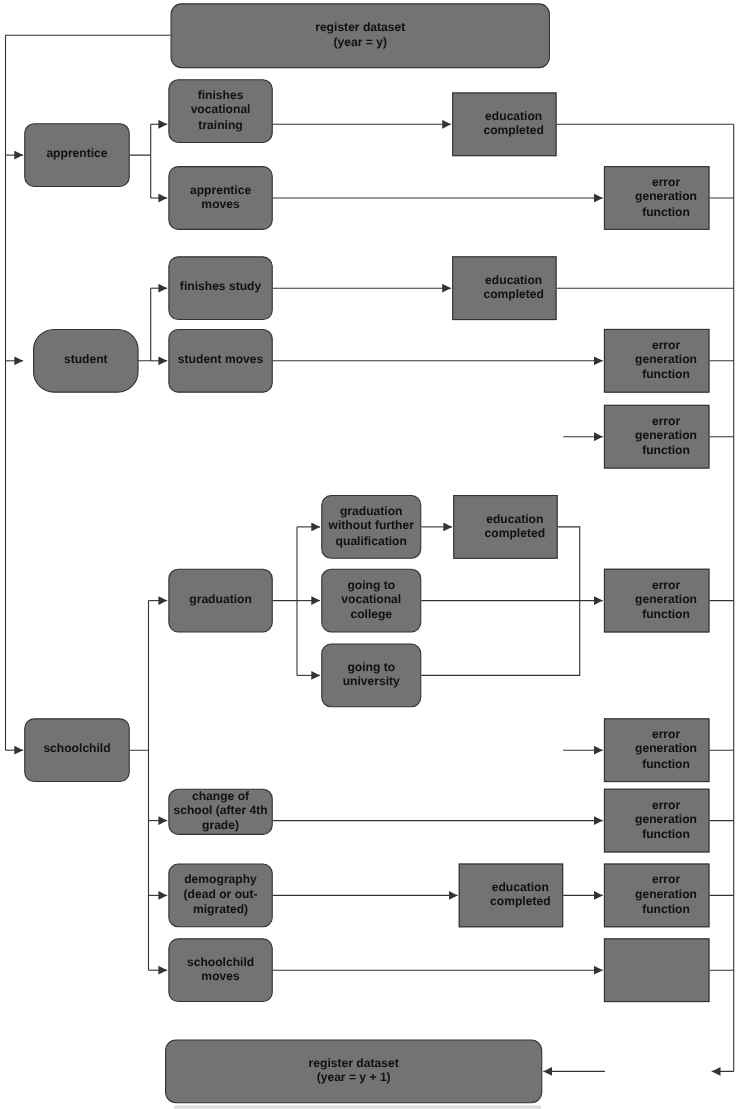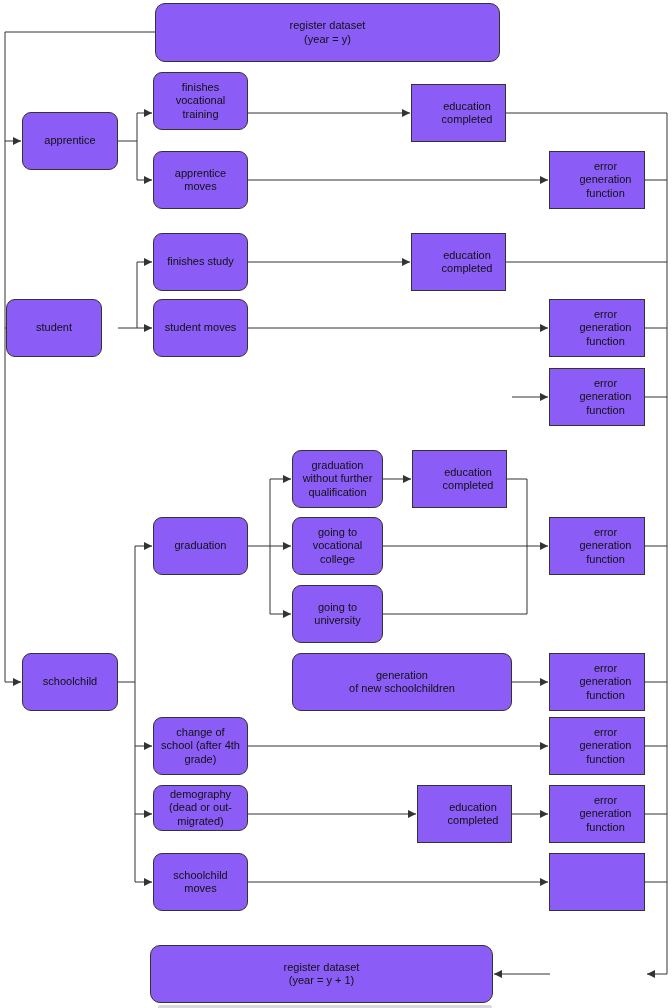--- a/index.html
+++ b/index.html
@@ -13,30 +13,31 @@
   }
   .wires {
     position: absolute;
     left: 0; top: 0;
     width: 672px; height: 1008px;
   }
   .node {
     position: absolute;
     box-sizing: border-box;
     border: 1px solid #333333;
-    background: #8b5cf6;
+    background: #737373;
     border-radius: 9px;
     display: flex;
     align-items: center;
     justify-content: center;
     text-align: center;
     color: #111111;
     font-size: 11px;
     line-height: 13.5px;
     padding: 2px 3px;
+    font-weight: bold;
   }
   .node .lbl { white-space: pre-line; }
   .sharp { border-radius: 0; padding-left: 20px; }
   .wide  { border-radius: 10px; }
   .page-edge {
     position: absolute;
     left: 158px; top: 1005px;
     width: 334px; height: 4px;
     background: #d9d9d9;
     border-radius: 3px;
@@ -133,21 +134,21 @@
 
   <div class="node sharp" style="left:549px; top:151px; width:96px; height:58px;">
     <span class="lbl">error generation
 function</span>
   </div>
 
   <div class="node" style="left:153px; top:233px; width:95px; height:58px;">
     <span class="lbl">finishes study</span>
   </div>
 
-  <div class="node" style="left:6px; top:299px; width:96px; height:58px;">
+  <div class="node" style="left:30px; top:299px; width:96px; height:58px;border-radius:19px;">
     <span class="lbl">student</span>
   </div>
 
   <div class="node" style="left:153px; top:299px; width:95px; height:58px;">
     <span class="lbl">student moves</span>
   </div>
 
   <div class="node sharp" style="left:411px; top:233px; width:95px; height:58px;">
     <span class="lbl">education
 completed</span>
@@ -192,42 +193,38 @@
 
   <div class="node sharp" style="left:549px; top:517px; width:96px; height:58px;">
     <span class="lbl">error generation
 function</span>
   </div>
 
   <div class="node" style="left:22px; top:653px; width:96px; height:58px;">
     <span class="lbl">schoolchild</span>
   </div>
 
-  <div class="node" style="left:292px; top:653px; width:220px; height:58px;">
-    <span class="lbl">generation
-of new schoolchildren</span>
-  </div>
 
   <div class="node sharp" style="left:549px; top:653px; width:96px; height:58px;">
     <span class="lbl">error generation
 function</span>
   </div>
 
-  <div class="node" style="left:153px; top:717px; width:95px; height:58px;">
+  <div class="node" style="left:153px; top:717px; width:95px; height:42px;">
     <span class="lbl">change of
 school (after 4th
 grade)</span>
   </div>
 
   <div class="node sharp" style="left:549px; top:717px; width:96px; height:58px;">
     <span class="lbl">error generation
 function</span>
   </div>
 
-  <div class="node" style="left:153px; top:785px; width:95px; height:46px;">
+  <div class="node" style="left:153px; top:785px; width:95px; height:58px;">
     <span class="lbl">demography
 (dead or out-
 migrated)</span>
   </div>
 
   <div class="node sharp" style="left:417px; top:785px; width:95px; height:58px;">
     <span class="lbl">education
 completed</span>
   </div>
 

